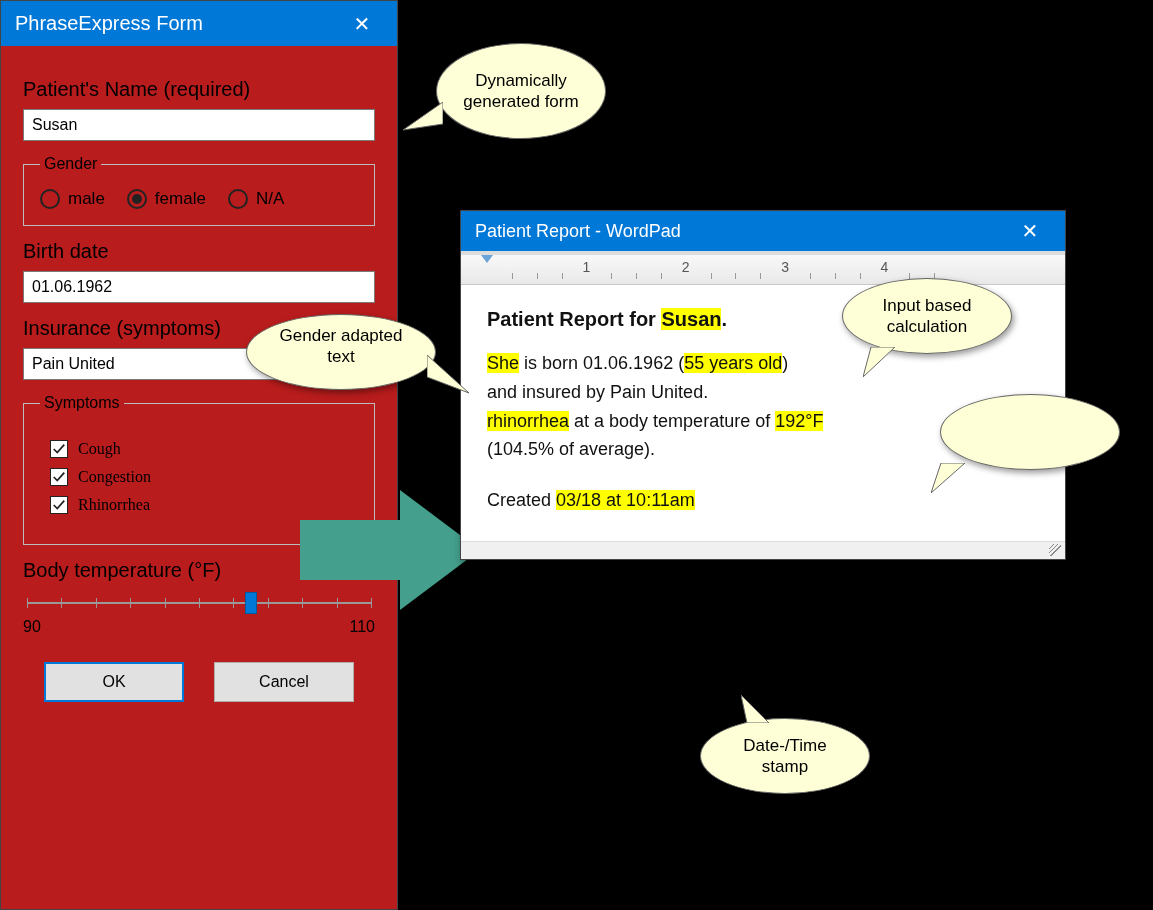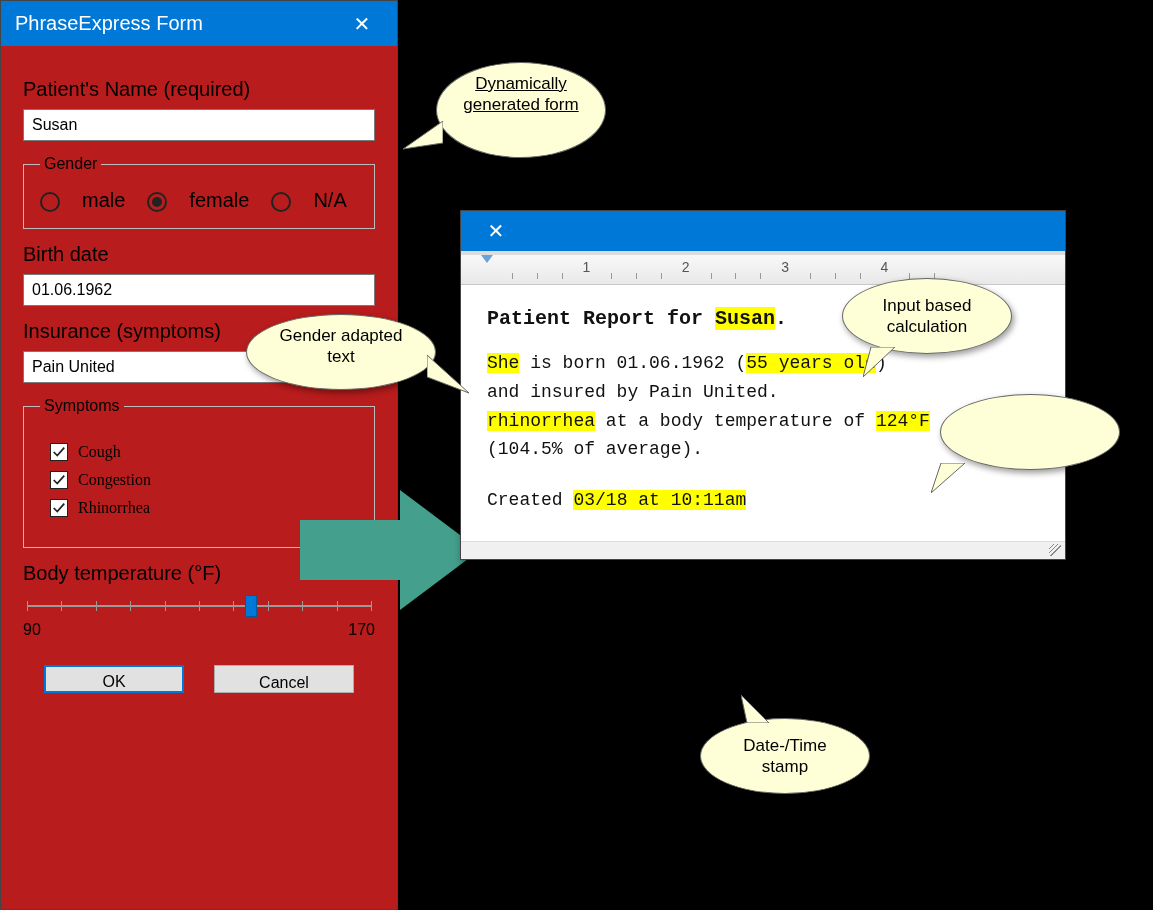--- a/index.html
+++ b/index.html
@@ -50,21 +50,21 @@
     font-size: 16px;
     font-family: inherit;
   }
   fieldset.group {
     border: 1px solid #bcbcbc;
     padding: 10px 16px 16px 16px;
     margin-top: 14px;
   }
   fieldset.group legend { padding: 0 4px; font-size: 16px; }
   .radio-row { display:flex; gap: 22px; margin-top: 6px; }
-  .radio-item { display:flex; align-items:flex-end; gap:22px; font-size:20px; }
+  .radio-item { display:flex; align-items:center; gap:8px; font-size:17px; }
   .radio-circle {
     width: 20px; height:20px; border:2px solid #222; border-radius:50%;
     display:inline-flex; align-items:center; justify-content:center;
   }
   .radio-dot { width:10px; height:10px; background:#222; border-radius:50%; }
   .select-box {
     width:100%; height:32px; border:1px solid #7a7a7a; background:#fff;
     display:flex; align-items:center; padding:0 8px; font-size:16px;
     justify-content:space-between;
   }
@@ -94,22 +94,22 @@
     position:absolute; top:2px;
     width:12px; height:22px;
     background:#0078d7;
     border:1px solid #005a9e;
     transform: translateX(-50%);
   }
   .slider-minmax { display:flex; justify-content:space-between; font-size:16px; }
 
   .btn-row { display:flex; justify-content:center; gap:30px; margin-top: 26px; }
   .btn {
-    width:140px; height:28px; background:#e1e1e1; border:1px solid #adadad;
-    display:flex; align-items:flex-end; justify-content:center; font-size:16px;
+    width:140px; height:40px; background:#e1e1e1; border:1px solid #adadad;
+    display:flex; align-items:center; justify-content:center; font-size:16px;
     cursor:pointer;
   }
   .btn.primary { border:2px solid #0078d7; }
 
   
   .wp-window {
     position:absolute;
     left: 460px; top: 210px;
     width: 606px;
     background:#fff;
@@ -138,21 +138,21 @@
   .ruler-marker {
     position:absolute; top:0; left:0;
     width:0;height:0;
     border-left:6px solid transparent;
     border-right:6px solid transparent;
     border-top:8px solid #6aa3d8;
     transform: translateX(-50%);
   }
   .doc {
     padding: 18px 26px 26px 26px;
-    font-family: Liberation Mono, monospace;
+    font-family: Liberation Sans, sans-serif;
     font-size: 18px;
     line-height: 1.6;
     color:#111;
   }
   .doc .heading { font-weight:700; font-size:20px; margin-bottom:10px;}
   .hl { background:#ffff00; }
   .resize-grip {
     height:18px; background:#f0f0f0; position:relative;
     border-top:1px solid #dcdcdc;
   }
@@ -178,21 +178,21 @@
     background:#feffd6;
     border:1px solid #666;
     border-radius:50%;
     padding: 10px 18px;
     text-align:center;
     font-size:17px;
     line-height:1.25;
     box-shadow: 2px 3px 6px rgba(0,0,0,0.4);
   }
 
-  .c1 { left: 436px; top: 62px; width: 170px; height: 96px; display:flex;align-items:flex-start;justify-content:center;text-decoration:underline;}
+  .c1 { left: 436px; top: 43px; width: 170px; height: 96px; display:flex;align-items:center;justify-content:center;}
   .c2 { left: 246px; top: 314px; width: 190px; height: 76px; display:flex;justify-content:center;}
   .c3 { left: 842px; top: 278px; width: 170px; height: 76px; display:flex;align-items:center;justify-content:center;text-align:center;}
   .c4 { left: 940px; top: 394px; width: 180px; height: 76px; display:flex;align-items:center;justify-content:center;}
   .c5 { left: 700px; top: 718px; width: 170px; height: 76px; display:flex;align-items:center;justify-content:center;}
 
 </style>
 </head>
 <body>
 
 <div class="form-window">
@@ -276,21 +276,21 @@
         <div class="tick" style="left:50%"></div>
         <div class="tick" style="left:60%"></div>
         <div class="tick" style="left:70%"></div>
         <div class="tick" style="left:80%"></div>
         <div class="tick" style="left:90%"></div>
         <div class="tick" style="left:100%"></div>
         <div class="slider-thumb" style="left:65%"></div>
       </div>
       <div class="slider-minmax">
         <span>90</span>
-        <span>170</span>
+        <span>110</span>
       </div>
     </div>
 
     <div class="btn-row">
       <div class="btn primary">
         <span>OK</span>
       </div>
       <div class="btn">
         <span>Cancel</span>
       </div>
@@ -299,20 +299,21 @@
 </div>
 
 <div class="big-arrow">
   <svg viewBox="0 0 180 120">
     <polygon points="0,30 100,30 100,0 180,60 100,120 100,90 0,90" fill="#44a08d"></polygon>
   </svg>
 </div>
 
 <div class="wp-window">
   <div class="titlebar">
+    <span class="title">Patient Report - WordPad</span>
     <span class="close">✕</span>
   </div>
   <div class="ruler">
     <div class="ruler-inner">
       <div class="ruler-marker"></div>
       <span class="ruler-num" style="left:18%">1</span>
       <span class="ruler-num" style="left:36%">2</span>
       <span class="ruler-num" style="left:54%">3</span>
       <span class="ruler-num" style="left:72%">4</span>
       <span class="ruler-tick-minor" style="left:4.5%"></span>
@@ -333,21 +334,21 @@
   </div>
   <div class="doc">
     <div class="heading">
       <span>Patient Report for </span><span class="hl">Susan</span><span>.</span>
     </div>
     <div style="margin-top:14px">
       <span class="hl">She</span><span> is born 01.06.1962 (</span><span class="hl">55 years old</span><span>)</span>
     </div>
     <div>and insured by Pain United.</div>
     <div>
-      <span class="hl">rhinorrhea</span><span> at a body temperature of </span><span class="hl">124°F</span>
+      <span class="hl">rhinorrhea</span><span> at a body temperature of </span><span class="hl">192°F</span>
     </div>
     <div>(104.5% of average).</div>
     <div style="margin-top:22px">
       <span>Created </span><span class="hl">03/18 at 10:11am</span>
     </div>
   </div>
   <div class="resize-grip"></div>
 </div>
 
 <div class="callout c1">

